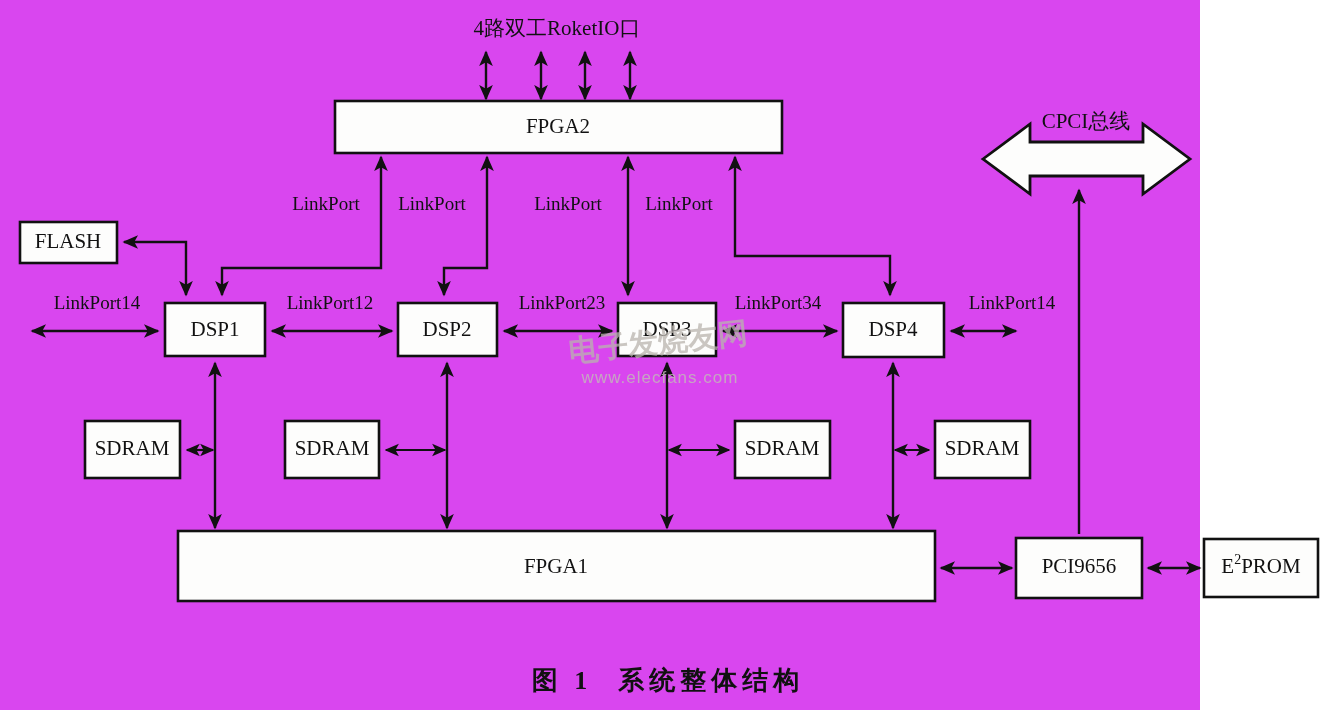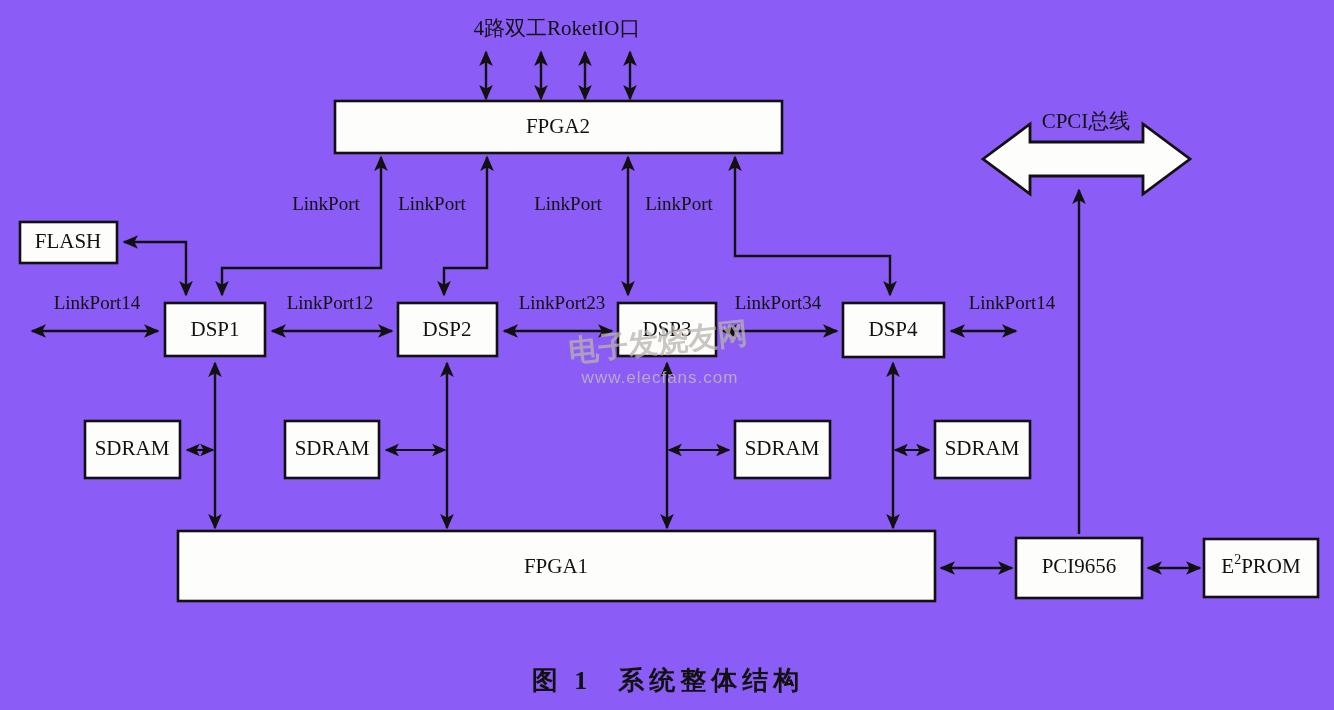--- a/index.html
+++ b/index.html
@@ -1,18 +1,18 @@
 <!DOCTYPE html>
 <html><head>
 <meta charset="utf-8">
 <style>
   html,body{margin:0;padding:0;background:#fff;}
   body{width:1334px;height:710px;overflow:hidden;
        font-family:"Liberation Serif","DejaVu Serif",serif;}
-  #stage{position:relative;width:1334px;height:710px;background:#8b5cf6;}
+  #stage{position:relative;width:1200px;height:710px;background:#d946ef;}
   svg{position:absolute;top:0;left:0;width:1334px;height:710px;}
   .bx{fill:#fdfdfc;stroke:#111;stroke-width:2.6;}
   .ln{stroke:#111;stroke-width:2.4;fill:none;}
   .ln-thin{stroke:#111;stroke-width:2.2;fill:none;}
   .hollow{fill:#fdfdfc;stroke:#111;stroke-width:2.8;}
   text{fill:#111;font-family:"Liberation Serif","DejaVu Serif",serif;}
   .lbl-box{font-size:21px;text-anchor:middle;dominant-baseline:middle;}
   .lbl-port{font-size:19px;text-anchor:middle;dominant-baseline:middle;}
   .lbl-top{font-size:21px;text-anchor:middle;dominant-baseline:middle;}
   .cap{font-size:26px;text-anchor:middle;letter-spacing:5px;font-weight:bold;}

